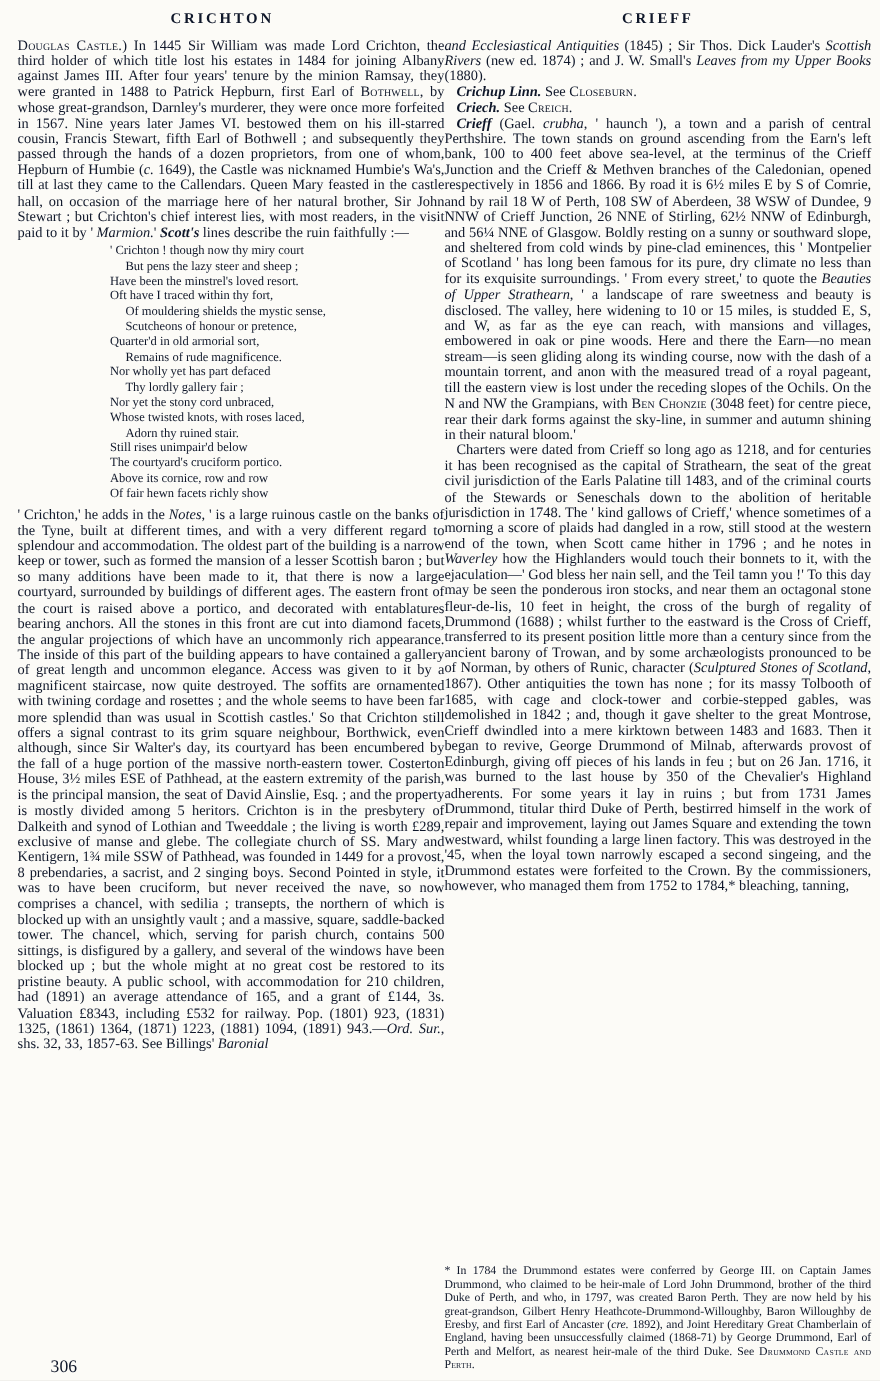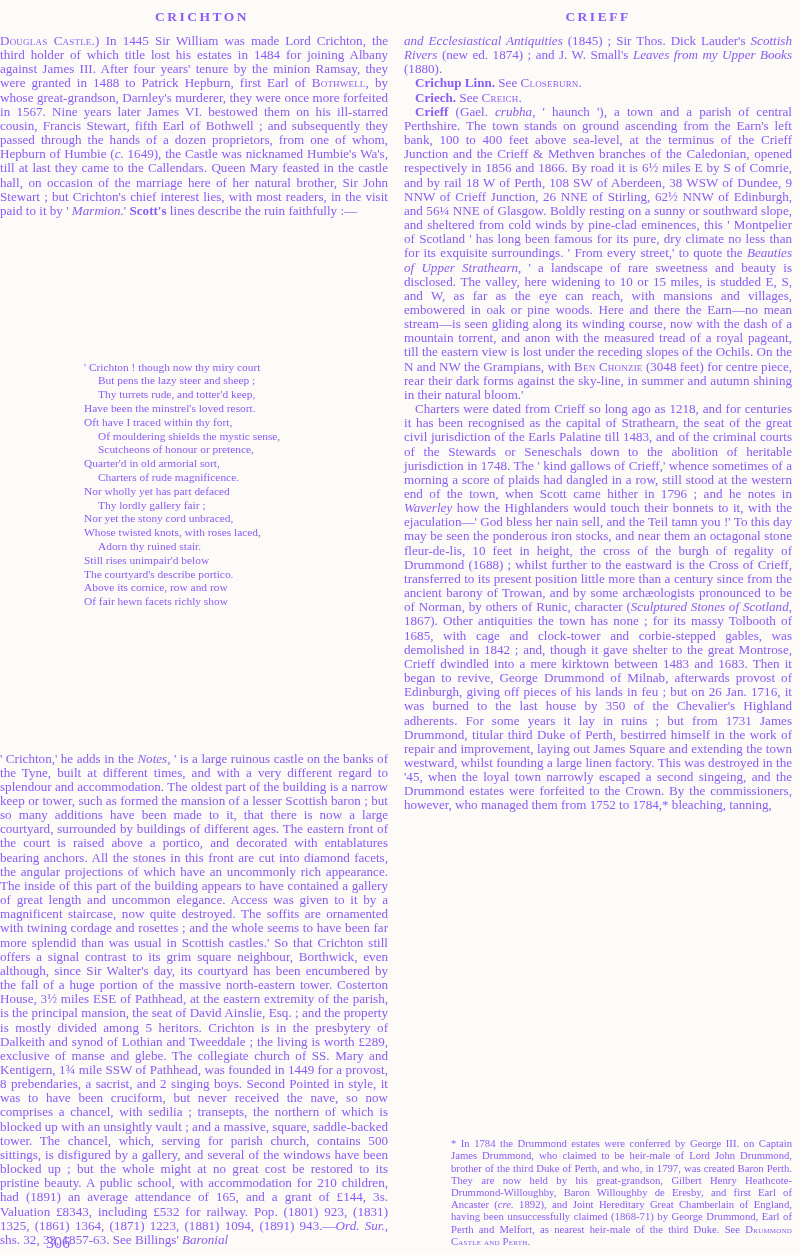--- a/index.html
+++ b/index.html
@@ -4,87 +4,85 @@
 <style>
   * { margin:0; padding:0; box-sizing:border-box; }
   html, body { background:#e9e8e3; }
   .page {
     position:relative;
     width:800px; height:1255px;
     margin:0 auto;
     background:#fcfbf7;
     overflow:hidden;
     font-family:"Liberation Serif","DejaVu Serif",serif;
-    color:#8b5cf6;
+    color:#0f172a;
   }
   .col-header {
     position:absolute; top:9px; width:388px;
     text-align:center;
     font-size:13.5px; font-weight:bold; letter-spacing:2.5px;
   }
   .hdr-left  { left:8px; }
   .hdr-right { left:404px; }
   .col {
     position:absolute; top:34px; bottom:8px; width:388px;
     display:flex; flex-direction:column;
     font-size:13.1px; line-height:14.15px;
     text-align:justify;
   }
-  .col-left  { left:0;justify-content:space-between; }
+  .col-left  { left:16px; }
   .col-right { left:404px; }
   .body-para { text-align:justify; }
   .indent { text-indent:11px; }
   .poem {
     margin:4px 0 4px 84px;
     font-size:11.4px; line-height:13.8px;
     text-align:left;
   }
   .poem-line.pi1 { padding-left:14px; }
   .footnote {
     margin-top:auto;
     padding-top:8px;
     font-size:10.7px; line-height:12.2px;
     text-align:justify;
-    margin-left:47px;
   }
   .page-number {
     position:absolute; left:46px; top:1234px;
     font-size:16px;
   }
   .rs-i  { font-style:italic; }
-  .rs-b  { font-weight:bold; }
+  .rs-b  { font-weight:bold;font-style:italic; }
   .rs-sc { font-variant:small-caps; letter-spacing:.2px; }
 </style>
 </head>
 <body>
 
 <div class="page">
 
   <div class="col-header hdr-left">CRICHTON</div>
   <div class="col-header hdr-right">CRIEFF</div>
 
   <div class="col col-left">
     <p class="body-para"><span class="rs-sc">Douglas Castle.)</span><span>  In 1445 Sir William was made Lord Crichton, the third holder of which title lost his estates in 1484 for joining Albany against James III.  After four years' tenure by the minion Ramsay, they were granted in 1488 to Patrick Hepburn, first Earl of </span><span class="rs-sc">Bothwell</span><span>, by whose great-grandson, Darnley's murderer, they were once more forfeited in 1567.  Nine years later James VI. bestowed them on his ill-starred cousin, Francis Stewart, fifth Earl of Bothwell ; and subsequently they passed through the hands of a dozen proprietors, from one of whom, Hepburn of Humbie (</span><span class="rs-i">c.</span><span> 1649), the Castle was nicknamed Humbie's Wa's, till at last they came to the Callendars.  Queen Mary feasted in the castle hall, on occasion of the marriage here of her natural brother, Sir John Stewart ; but Crichton's chief interest lies, with most readers, in the visit paid to it by ' </span><span class="rs-i">Marmion.</span><span>'  </span><span class="rs-b">Scott's</span><span> lines describe the ruin faithfully :—</span></p>
     <div class="poem">
       <div class="poem-line">' Crichton ! though now thy miry court</div>
       <div class="poem-line pi1">But pens the lazy steer and sheep ;</div>
-      <div class="poem-line pi1">Thy turrets rude, and totter'd keep,</div>
       <div class="poem-line">Have been the minstrel's loved resort.</div>
       <div class="poem-line">Oft have I traced within thy fort,</div>
       <div class="poem-line pi1">Of mouldering shields the mystic sense,</div>
       <div class="poem-line pi1">Scutcheons of honour or pretence,</div>
       <div class="poem-line">Quarter'd in old armorial sort,</div>
-      <div class="poem-line pi1">Charters of rude magnificence.</div>
+      <div class="poem-line pi1">Remains of rude magnificence.</div>
       <div class="poem-line">Nor wholly yet has part defaced</div>
       <div class="poem-line pi1">Thy lordly gallery fair ;</div>
       <div class="poem-line">Nor yet the stony cord unbraced,</div>
       <div class="poem-line">Whose twisted knots, with roses laced,</div>
       <div class="poem-line pi1">Adorn thy ruined stair.</div>
       <div class="poem-line">Still rises unimpair'd below</div>
-      <div class="poem-line">The courtyard's describe portico.</div>
+      <div class="poem-line">The courtyard's cruciform portico.</div>
       <div class="poem-line">Above its cornice, row and row</div>
       <div class="poem-line">Of fair hewn facets richly show</div>
     </div>
     <p class="body-para"><span>' Crichton,' he adds in the </span><span class="rs-i">Notes</span><span>, ' is a large ruinous castle on the banks of the Tyne, built at different times, and with a very different regard to splendour and accommodation.  The oldest part of the building is a narrow keep or tower, such as formed the mansion of a lesser Scottish baron ; but so many additions have been made to it, that there is now a large courtyard, surrounded by buildings of different ages.  The eastern front of the court is raised above a portico, and decorated with entablatures bearing anchors.  All the stones in this front are cut into diamond facets, the angular projections of which have an uncommonly rich appearance.  The inside of this part of the building appears to have contained a gallery of great length and uncommon elegance.  Access was given to it by a magnificent staircase, now quite destroyed.  The soffits are ornamented with twining cordage and rosettes ; and the whole seems to have been far more splendid than was usual in Scottish castles.'  So that Crichton still offers a signal contrast to its grim square neighbour, Borthwick, even although, since Sir Walter's day, its courtyard has been encumbered by the fall of a huge portion of the massive north-eastern tower.  Costerton House, 3½ miles ESE of Pathhead, at the eastern extremity of the parish, is the principal mansion, the seat of David Ainslie, Esq. ; and the property is mostly divided among 5 heritors.  Crichton is in the presbytery of Dalkeith and synod of Lothian and Tweeddale ; the living is worth £289, exclusive of manse and glebe.  The collegiate church of SS. Mary and Kentigern, 1¾ mile SSW of Pathhead, was founded in 1449 for a provost, 8 prebendaries, a sacrist, and 2 singing boys.  Second Pointed in style, it was to have been cruciform, but never received the nave, so now comprises a chancel, with sedilia ; transepts, the northern of which is blocked up with an unsightly vault ; and a massive, square, saddle-backed tower.  The chancel, which, serving for parish church, contains 500 sittings, is disfigured by a gallery, and several of the windows have been blocked up ; but the whole might at no great cost be restored to its pristine beauty.  A public school, with accommodation for 210 children, had (1891) an average attendance of 165, and a grant of £144, 3s.  Valuation £8343, including £532 for railway.  Pop. (1801) 923, (1831) 1325, (1861) 1364, (1871) 1223, (1881) 1094, (1891) 943.—</span><span class="rs-i">Ord. Sur.</span><span>, shs. 32, 33, 1857-63.  See Billings' </span><span class="rs-i">Baronial</span></p>
   </div>
 
   <div class="col col-right">
     <p class="body-para"><span class="rs-i">and Ecclesiastical Antiquities</span><span> (1845) ; Sir Thos. Dick Lauder's </span><span class="rs-i">Scottish Rivers</span><span> (new ed. 1874) ; and J. W. Small's </span><span class="rs-i">Leaves from my Upper Books</span><span> (1880).</span></p>
     <p class="body-para indent"><span class="rs-b">Crichup Linn.</span><span>  See </span><span class="rs-sc">Closeburn</span><span>.</span></p>
     <p class="body-para indent"><span class="rs-b">Criech.</span><span>  See </span><span class="rs-sc">Creich</span><span>.</span></p>

